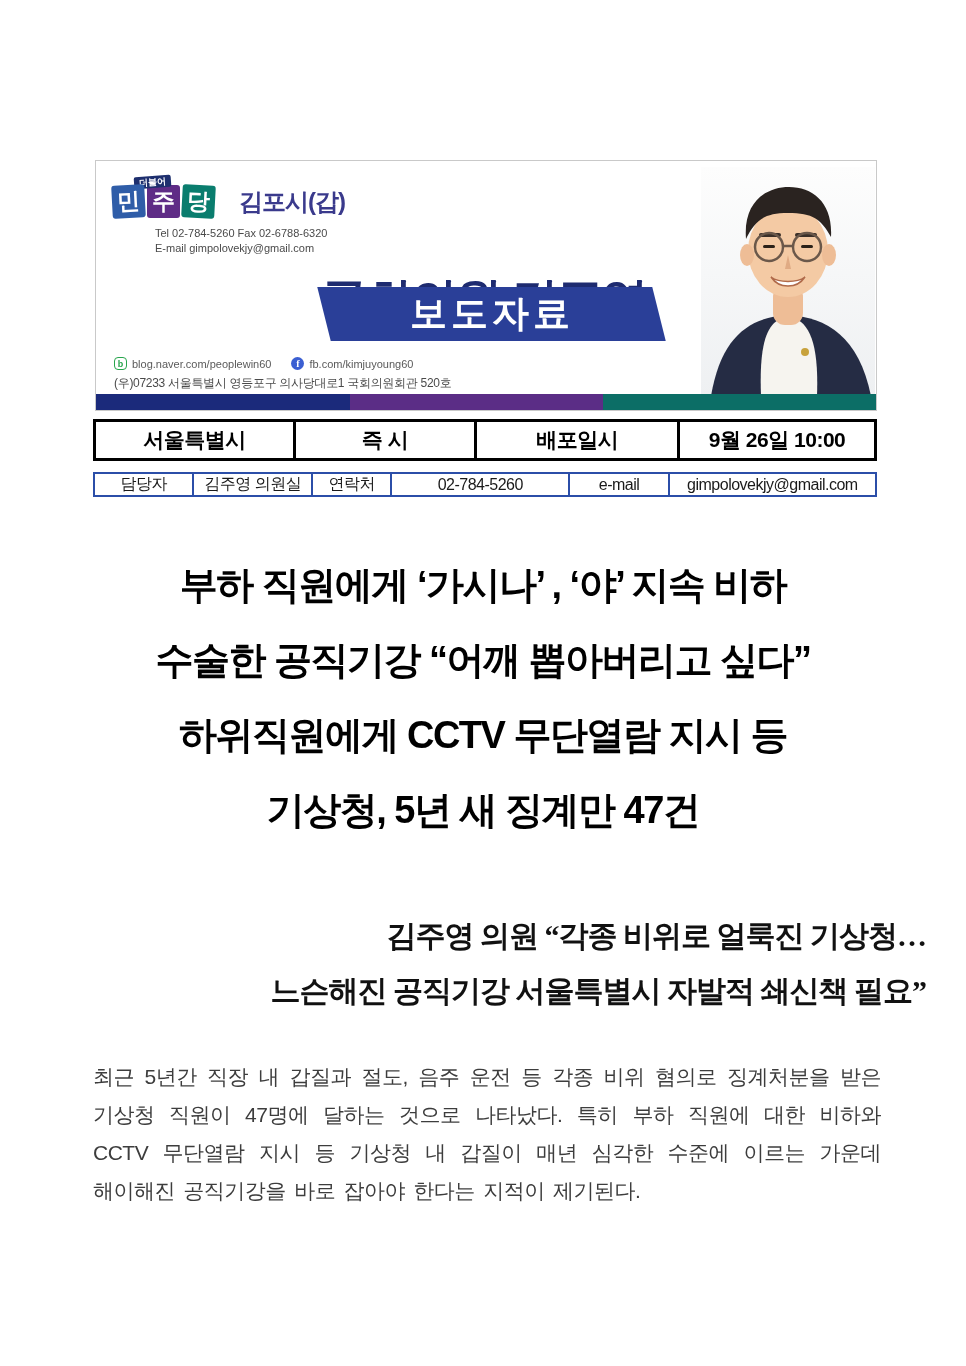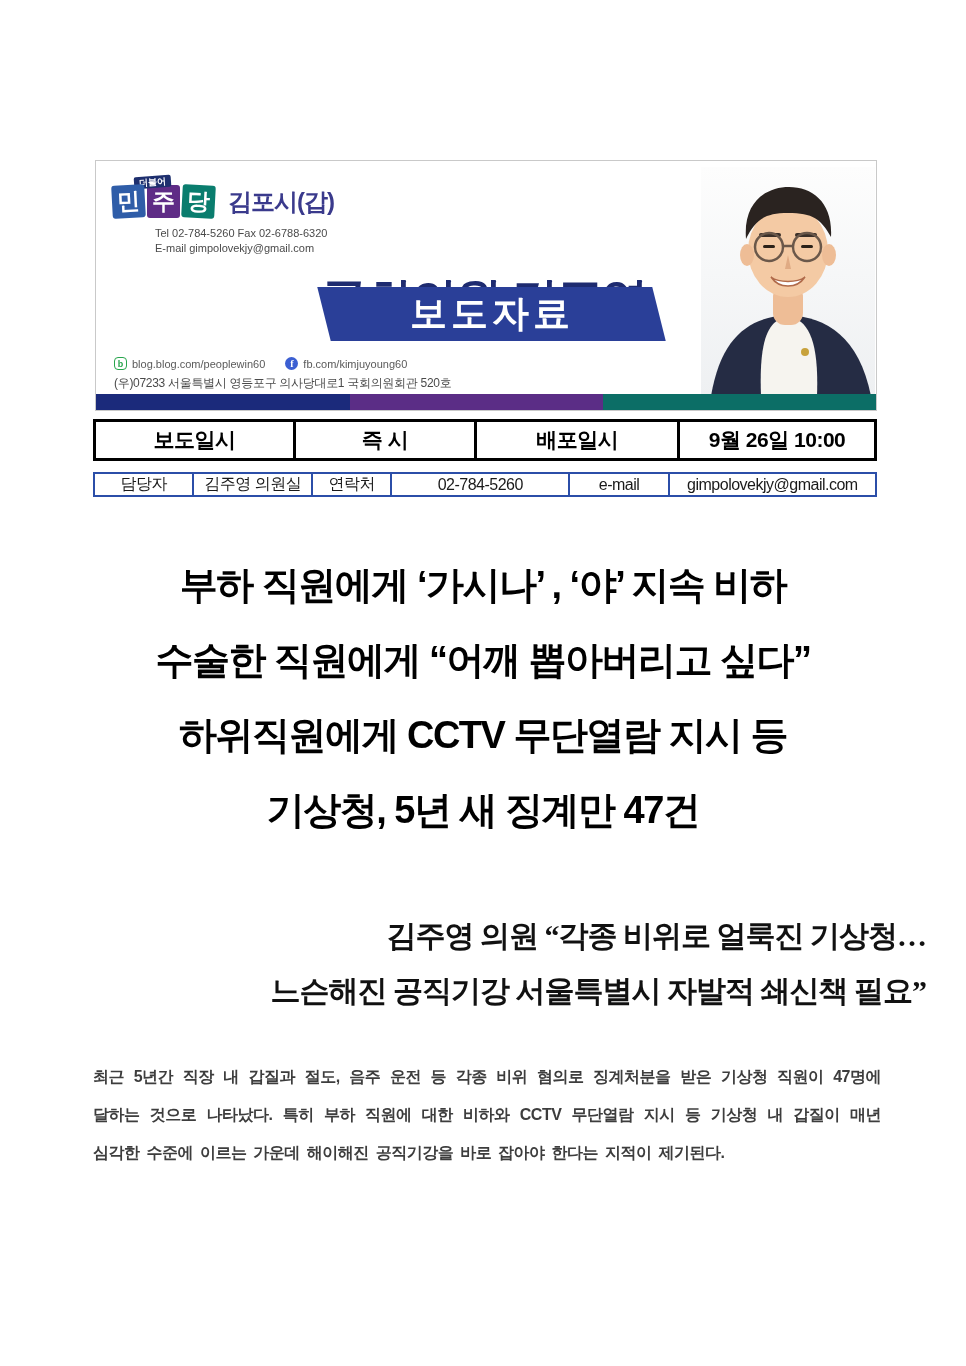--- a/index.html
+++ b/index.html
@@ -24,21 +24,21 @@
     color:#fff; font-weight:bold; font-size:23px; border-radius:3px;
   }
   .logo-block.b1 { background:#2f5da8; transform:rotate(-3deg); }
   .logo-block.b2 { background:#5f2c86; }
   .logo-block.b3 { background:#0a7d6e; transform:rotate(3deg); }
   .logo-ribbon {
     position:absolute; left:22px; top:-9px; background:#1e2f6e; color:#fff;
     font-size:9px; line-height:12px; padding:0 5px; border-radius:2px;
     transform:rotate(-4deg); font-weight:bold; white-space:nowrap;
   }
-  .district { font-size:24px; font-weight:800; color:#3a3a8c; margin-left:13px; letter-spacing:-1px; }
+  .district { font-size:24px; font-weight:800; color:#3a3a8c; margin-left:24px; letter-spacing:-1px; }
   .contact-lines { margin-top:8px; font-size:11px; line-height:15px; color:#4a4a4a;margin-left:43px; }
 
   .header-title {
     position:absolute; left:165px; right:170px; top:60px; text-align:center;
     font-size:47px; font-weight:800; color:#1e2b70; letter-spacing:-2px; white-space:nowrap;margin-top:48px;
   }
   .banner {
     position:absolute; left:228px; top:126px; width:335px; height:54px;
     background:#2a3f98; transform:skewX(14deg);
     display:flex; align-items:center; justify-content:center;
@@ -100,22 +100,22 @@
     font-family:"Liberation Serif","DejaVu Serif",serif;
   }
   .subheadline-line {
     font-size:30px; font-weight:bold; color:#111; line-height:55px;
     letter-spacing:-1px; white-space:nowrap;
   }
 
   
   .body-text {
     position:absolute; left:93px; right:85px; top:1058px;
-    font-size:16px; line-height:38px; color:#3d3d3d;
-    text-align:justify; letter-spacing:-0.5px; word-spacing:3px; word-break:keep-all;font-weight:bold;
+    font-size:21px; line-height:38px; color:#3d3d3d;
+    text-align:justify; letter-spacing:-0.5px; word-spacing:3px; word-break:keep-all;
   }
 </style>
 </head>
 <body>
 
 <div class="page">
 
   <div class="header-box">
 
     <div class="logo-area">
@@ -136,21 +136,21 @@
 
     <div class="header-title">국회의원 김주영</div>
 
     <div class="banner">
       <div class="banner-text">보도자료</div>
     </div>
 
     <div class="links-line">
       <div class="link-item">
         <span class="blog-badge">b</span>
-        <span>blog.blog.com/peoplewin60</span>
+        <span>blog.naver.com/peoplewin60</span>
       </div>
       <div class="link-item">
         <span class="fb-badge">f</span>
         <span>fb.com/kimjuyoung60</span>
       </div>
     </div>
 
     <div class="addr-line">(우)07233 서울특별시 영등포구 의사당대로1 국회의원회관 520호</div>
 
     <div class="photo">
@@ -203,21 +203,21 @@
 
   <table class="release-table">
     <colgroup>
         <col style="width:25.6%">
         <col style="width:23.2%">
         <col style="width:26%">
         <col style="width:25.2%">
       </colgroup>
     <tbody>
         <tr>
-      <td>보도일시</td>
+      <td>서울특별시</td>
       <td>즉 시</td>
       <td>배포일시</td>
       <td>9월 26일 10:00</td>
     </tr>
   </tbody>
     </table>
 
   <table class="contact-table">
     <colgroup>
         <col style="width:12.7%">
@@ -234,21 +234,21 @@
       <td>연락처</td>
       <td>02-784-5260</td>
       <td>e-mail</td>
       <td>gimpolovekjy@gmail.com</td>
     </tr>
   </tbody>
     </table>
 
   <div class="headline">
     <div class="headline-line">부하 직원에게 ‘가시나’ , ‘야’ 지속 비하</div>
-    <div class="headline-line">수술한 직원에게 “어깨 뽑아버리고 싶다”</div>
+    <div class="headline-line">수술한 공직기강 “어깨 뽑아버리고 싶다”</div>
     <div class="headline-line">하위직원에게 CCTV 무단열람 지시 등</div>
     <div class="headline-line">기상청, 5년 새 징계만 47건</div>
   </div>
 
   <div class="subheadline">
     <div class="subheadline-line">김주영 의원 “각종 비위로 얼룩진 기상청…</div>
     <div class="subheadline-line">느슨해진 공직기강 서울특별시 자발적 쇄신책 필요”</div>
   </div>
 
   <div class="body-text">최근 5년간 직장 내 갑질과 절도, 음주 운전 등 각종 비위 혐의로 징계처분을 받은 기상청 직원이 47명에 달하는 것으로 나타났다. 특히 부하 직원에 대한 비하와 CCTV 무단열람 지시 등 기상청 내 갑질이 매년 심각한 수준에 이르는 가운데 해이해진 공직기강을 바로 잡아야 한다는 지적이 제기된다.</div>

